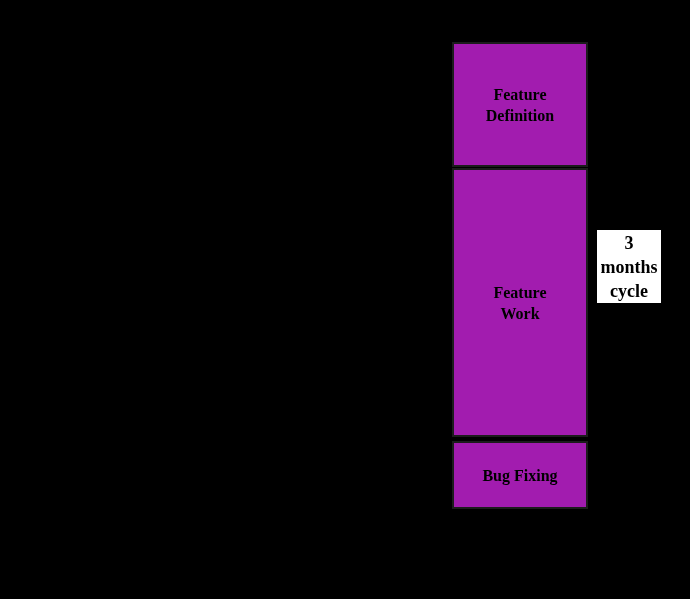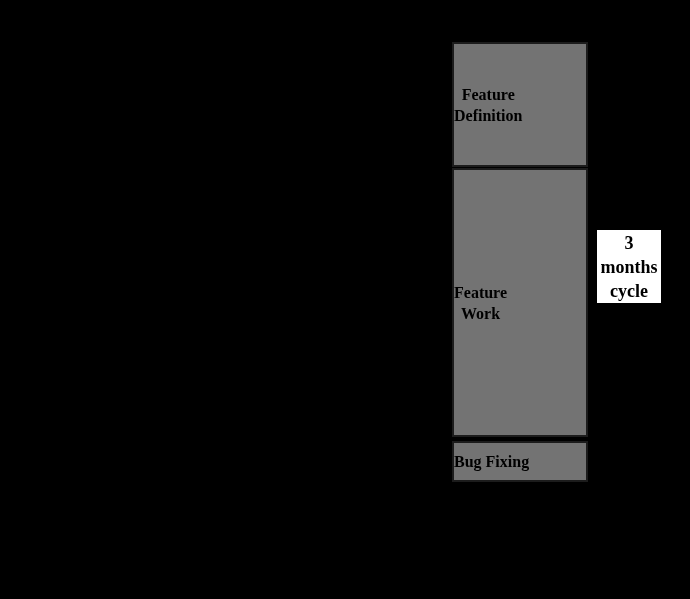--- a/index.html
+++ b/index.html
@@ -17,38 +17,38 @@
     position: relative;
     width: 690px;
     height: 599px;
     background: #000000;
     overflow: hidden;
   }
   .stage {
     position: absolute;
     left: 452px;
     width: 136px;
-    background: #737373;
+    background: #a21caf;
     border: 2px solid #1c1c1c;
     box-sizing: border-box;
     display: flex;
     align-items: center;
-    justify-content: flex-start;
+    justify-content: center;
     text-align: center;
   }
   .stage-label {
     font-weight: bold;
     font-size: 16px;
     line-height: 21px;
     color: #000000;
     white-space: pre-line;
   }
   .stage-feature-definition { top: 42px;  height: 125px; }
   .stage-feature-work       { top: 168px; height: 269px; }
-  .stage-bug-fixing         { top: 441px; height: 41px;  }
+  .stage-bug-fixing         { top: 441px; height: 68px;  }
   .stage-release            { top: 501px; height: 56px;  }
   .cycle-label {
     position: absolute;
     left: 597px;
     top: 230px;
     width: 64px;
     height: 73px;
     background: #ffffff;
     display: flex;
     align-items: center;

